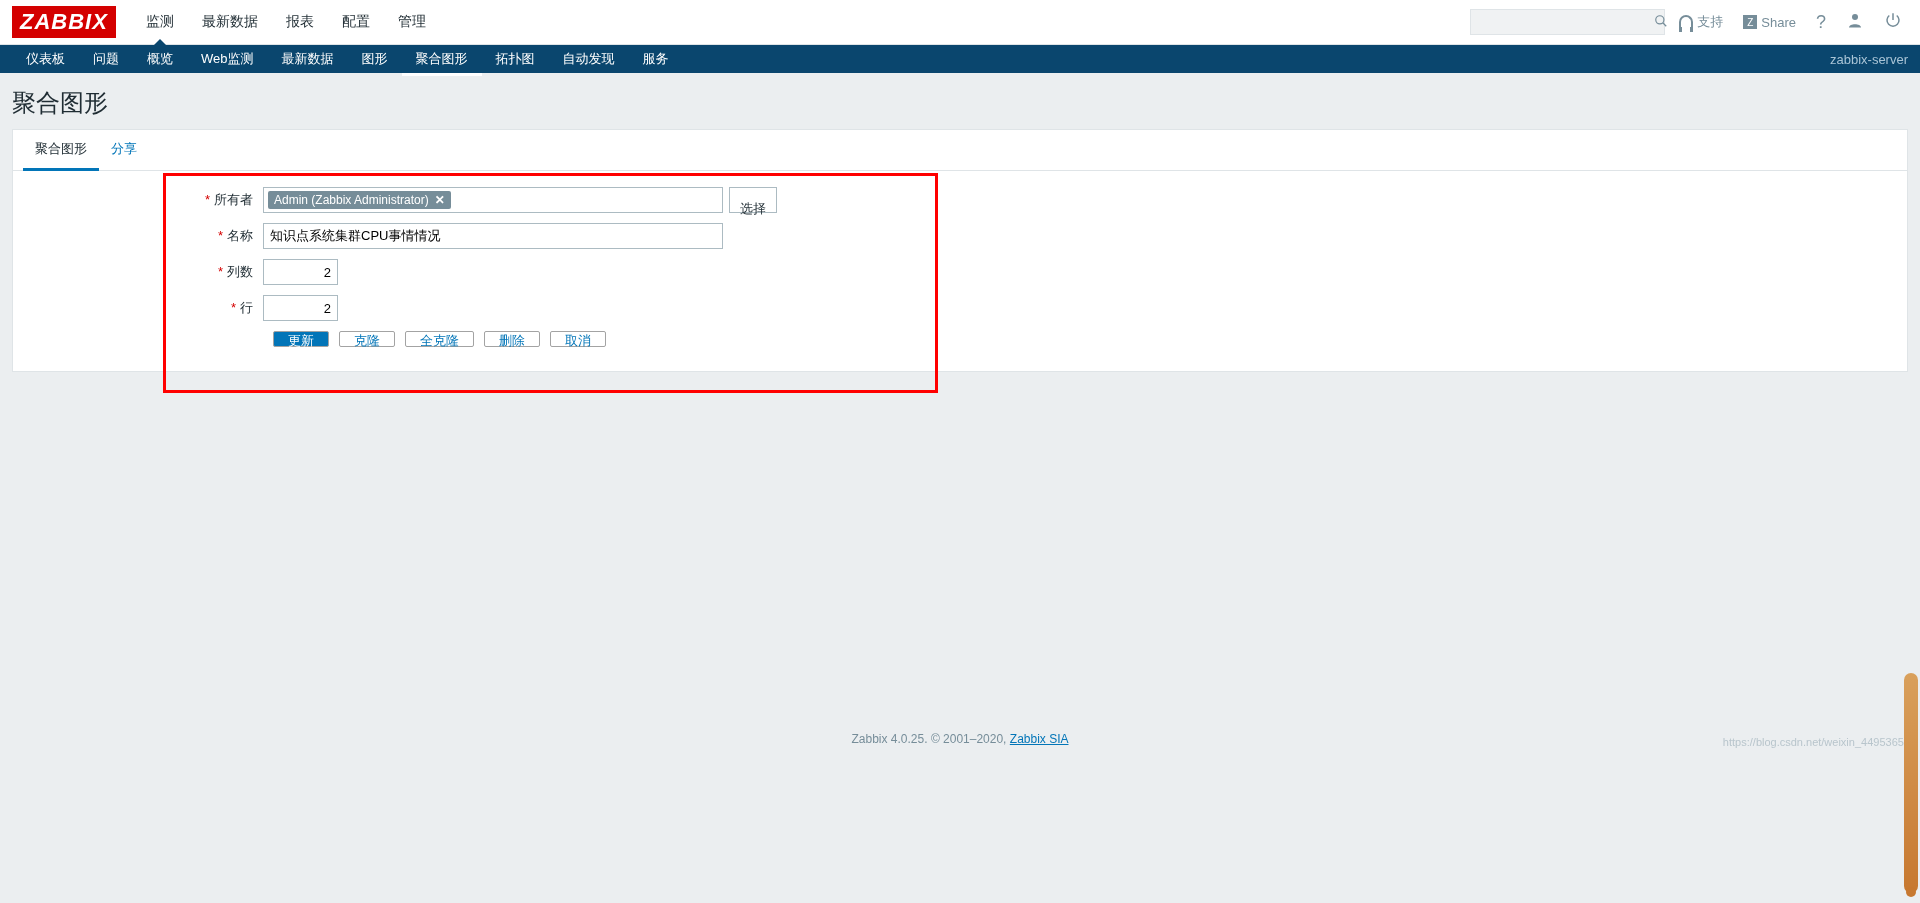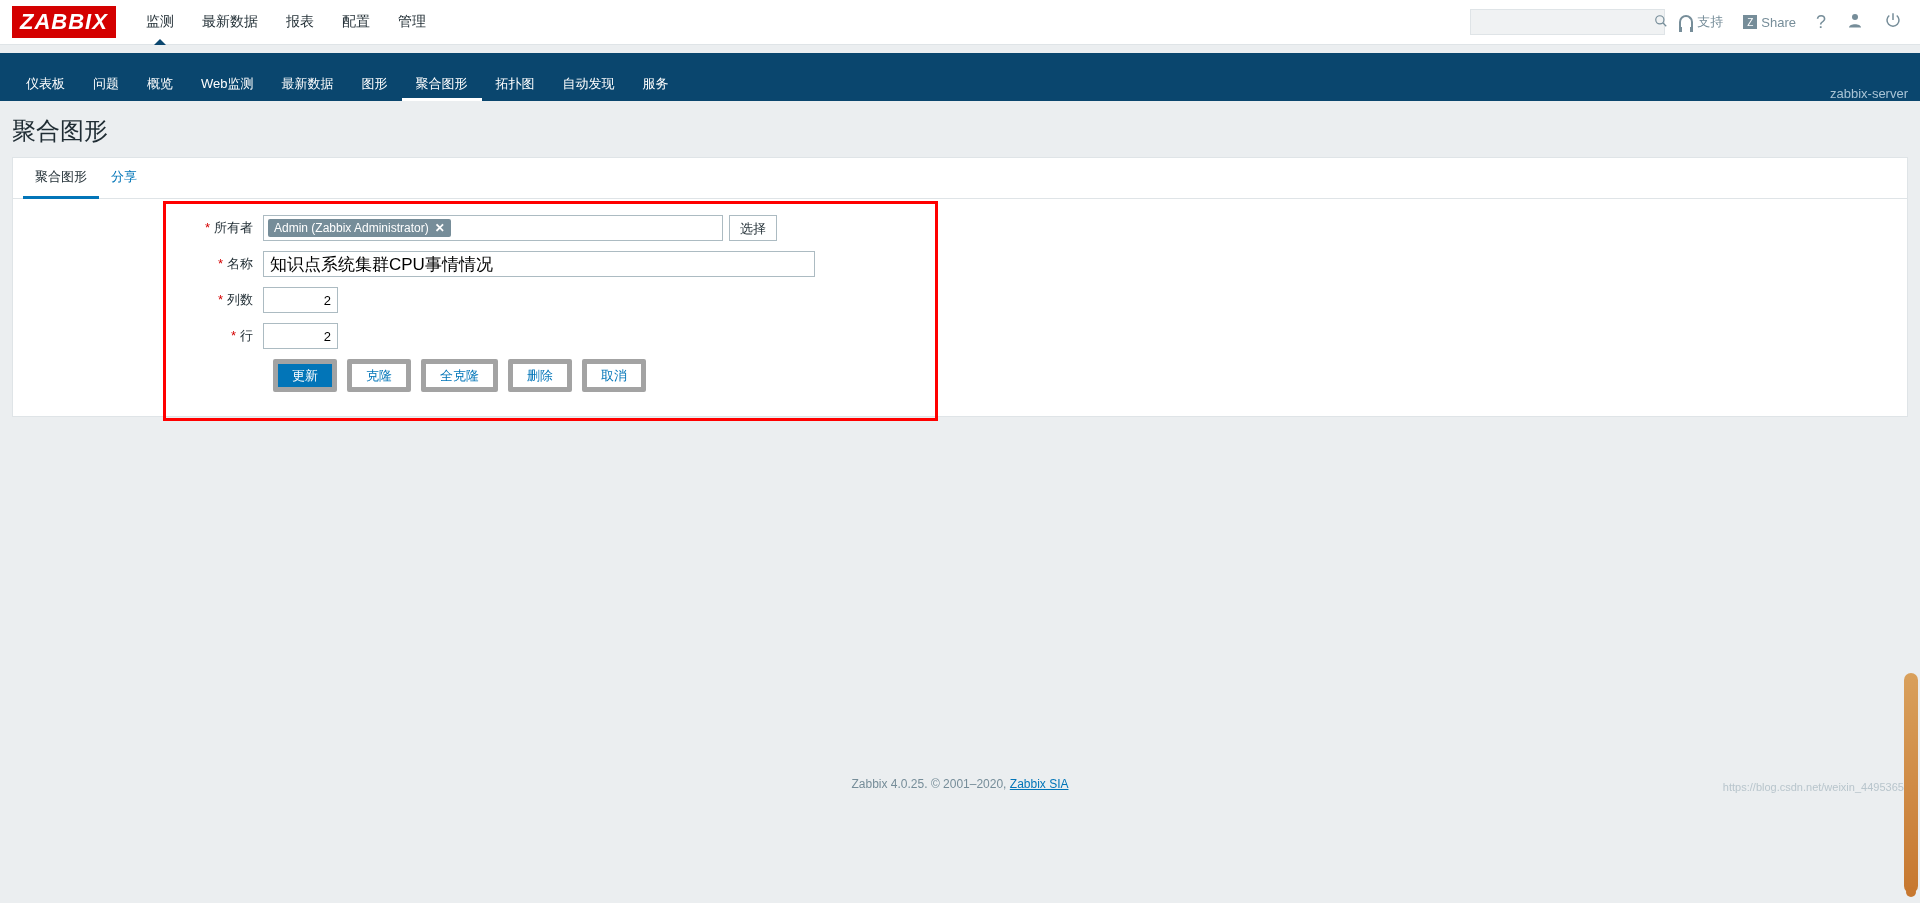--- a/index.html
+++ b/index.html
@@ -9,45 +9,45 @@
 .main-nav { display: flex; margin-left: 16px; flex: 1; }
 .main-nav-item { padding: 13px 14px; color: #1f2c33; cursor: pointer; position: relative; font-size: 14px; }
 .main-nav-item.active::after { content: ""; position: absolute; bottom: -1px; left: 50%; margin-left: -6px; border: 6px solid transparent; border-bottom-color: #0a466e; }
 .top-right { display: flex; align-items: center; gap: 8px; }
 .search-box { width: 195px; height: 26px; background: #f0f2f3; border: 1px solid #dfe4e7; display: flex; align-items: center; padding: 0 6px; }
 .search-box input { flex: 1; border: none; background: transparent; outline: none; height: 100%; }
 .search-icon { color: #768d99; font-size: 14px; }
 .top-link { color: #768d99; cursor: pointer; display: flex; align-items: center; gap: 4px; font-size: 13px; padding: 4px 6px; }
 .icon-box { width: 14px; height: 14px; background: #768d99; color: #fff; font-size: 10px; display: inline-flex; align-items: center; justify-content: center; }
 .top-icon { color: #768d99; cursor: pointer; font-size: 18px; padding: 0 6px; }
-.sub-nav { background: #0a466e; height: 48px; display: flex; align-items: flex-end; padding: 0 12px; margin-top: 8px; }
+.sub-nav { background: #0a466e; height: 28px; display: flex; align-items: center; padding: 0 12px; }
 .sub-nav-item { color: #fff; padding: 8px 14px; cursor: pointer; font-size: 13px; position: relative; }
 .sub-nav-item.active { border-bottom: 3px solid #fff; padding-bottom: 5px; }
 .sub-nav-spacer { flex: 1; }
 .server-name { color: #a9c4d6; font-size: 13px; }
 .page-title { font-size: 24px; font-weight: normal; padding: 14px 12px 10px; }
 .content-panel { background: #fff; margin: 0 12px; border: 1px solid #dfe4e7; }
 .tabs { display: flex; padding: 0 10px; border-bottom: 1px solid #dfe4e7; }
 .tab { padding: 10px 12px; cursor: pointer; font-size: 13px; }
 .tab.active { border-bottom: 3px solid #0275b8; color: #1f2c33; margin-bottom: -1px; }
 .tab.link { color: #0275b8; }
 .form-area { padding: 16px 0 24px; position: relative; }
 .highlight-box { position: absolute; top: 2px; left: 150px; width: 775px; height: 220px; border: 3px solid #ff0000; pointer-events: none; }
 .form-row { display: flex; align-items: center; margin-bottom: 10px; }
 .form-label { width: 250px; text-align: right; padding-right: 10px; font-size: 13px; color: #1f2c33; }
 .asterisk { color: #d40000; margin-right: 4px; }
 .form-control { display: flex; align-items: center; gap: 6px; }
 .multiselect { width: 460px; height: 26px; border: 1px solid #acbbc2; display: flex; align-items: center; padding: 2px 4px; background: #fff; }
 .tag { background: #768d99; color: #fff; padding: 2px 6px; font-size: 12px; display: flex; align-items: center; gap: 6px; border-radius: 2px; }
 .tag-x { cursor: pointer; font-weight: bold; }
-.btn-select { height: 26px; padding: 4px 10px; border: 1px solid #acbbc2; background: #fff; cursor: pointer; color: #1f2c33; font-size: 13px; }
-.text-input { width: 552px; height: 26px; border: 1px solid #acbbc2; padding: 0 6px; font-size: 17px; outline: none; }
+.btn-select { height: 26px; padding: 12px 10px; border: 1px solid #acbbc2; background: #fff; cursor: pointer; color: #1f2c33; font-size: 13px; }
+.text-input { width: 460px; height: 26px; border: 1px solid #acbbc2; padding: 0 6px; font-size: 13px; outline: none; }
 .num-input { width: 75px; height: 26px; border: 1px solid #acbbc2; padding: 0 6px; font-size: 13px; text-align: right; outline: none; }
 .btn-row { display: flex; gap: 10px; margin-left: 260px; margin-top: 6px; }
-.btn { height: 33px; padding: 0 14px; border: 5px solid #a3a3a3; background: #fff; color: #0275b8; cursor: pointer; font-size: 13px; border-radius: 2px; }
+.btn { height: 16px; padding: 0 14px; border: 1px solid #a3a3a3; background: #fff; color: #0275b8; cursor: pointer; font-size: 13px; border-radius: 2px; }
 .btn.primary { background: #0275b8; color: #fff; }
 .footer { text-align: center; padding: 360px 0 20px; font-size: 12px; color: #768d99; position: relative; }
 .footer a { color: #0275b8; text-decoration: underline; cursor: pointer; }
 .watermark { position: absolute; right: 10px; bottom: 18px; color: #b8c5cc; font-size: 11px; }
 svg.person { width: 18px; height: 18px; fill: #768d99; }
 svg.power { width: 18px; height: 18px; fill: none; stroke: #768d99; stroke-width: 2; }
 .headset { display: inline-block; width: 14px; height: 14px; border: 2px solid #768d99; border-bottom: none; border-radius: 7px 7px 0 0; position: relative; }
 .headset::before, .headset::after { content: ""; position: absolute; bottom: -3px; width: 3px; height: 5px; background: #768d99; }
 .headset::before { left: -2px; } .headset::after { right: -2px; }
 .scroll-indicator { position: fixed; right: 2px; bottom: 10px; width: 14px; height: 220px; background: linear-gradient(#d9a05c, #c77830); border-radius: 7px; }

